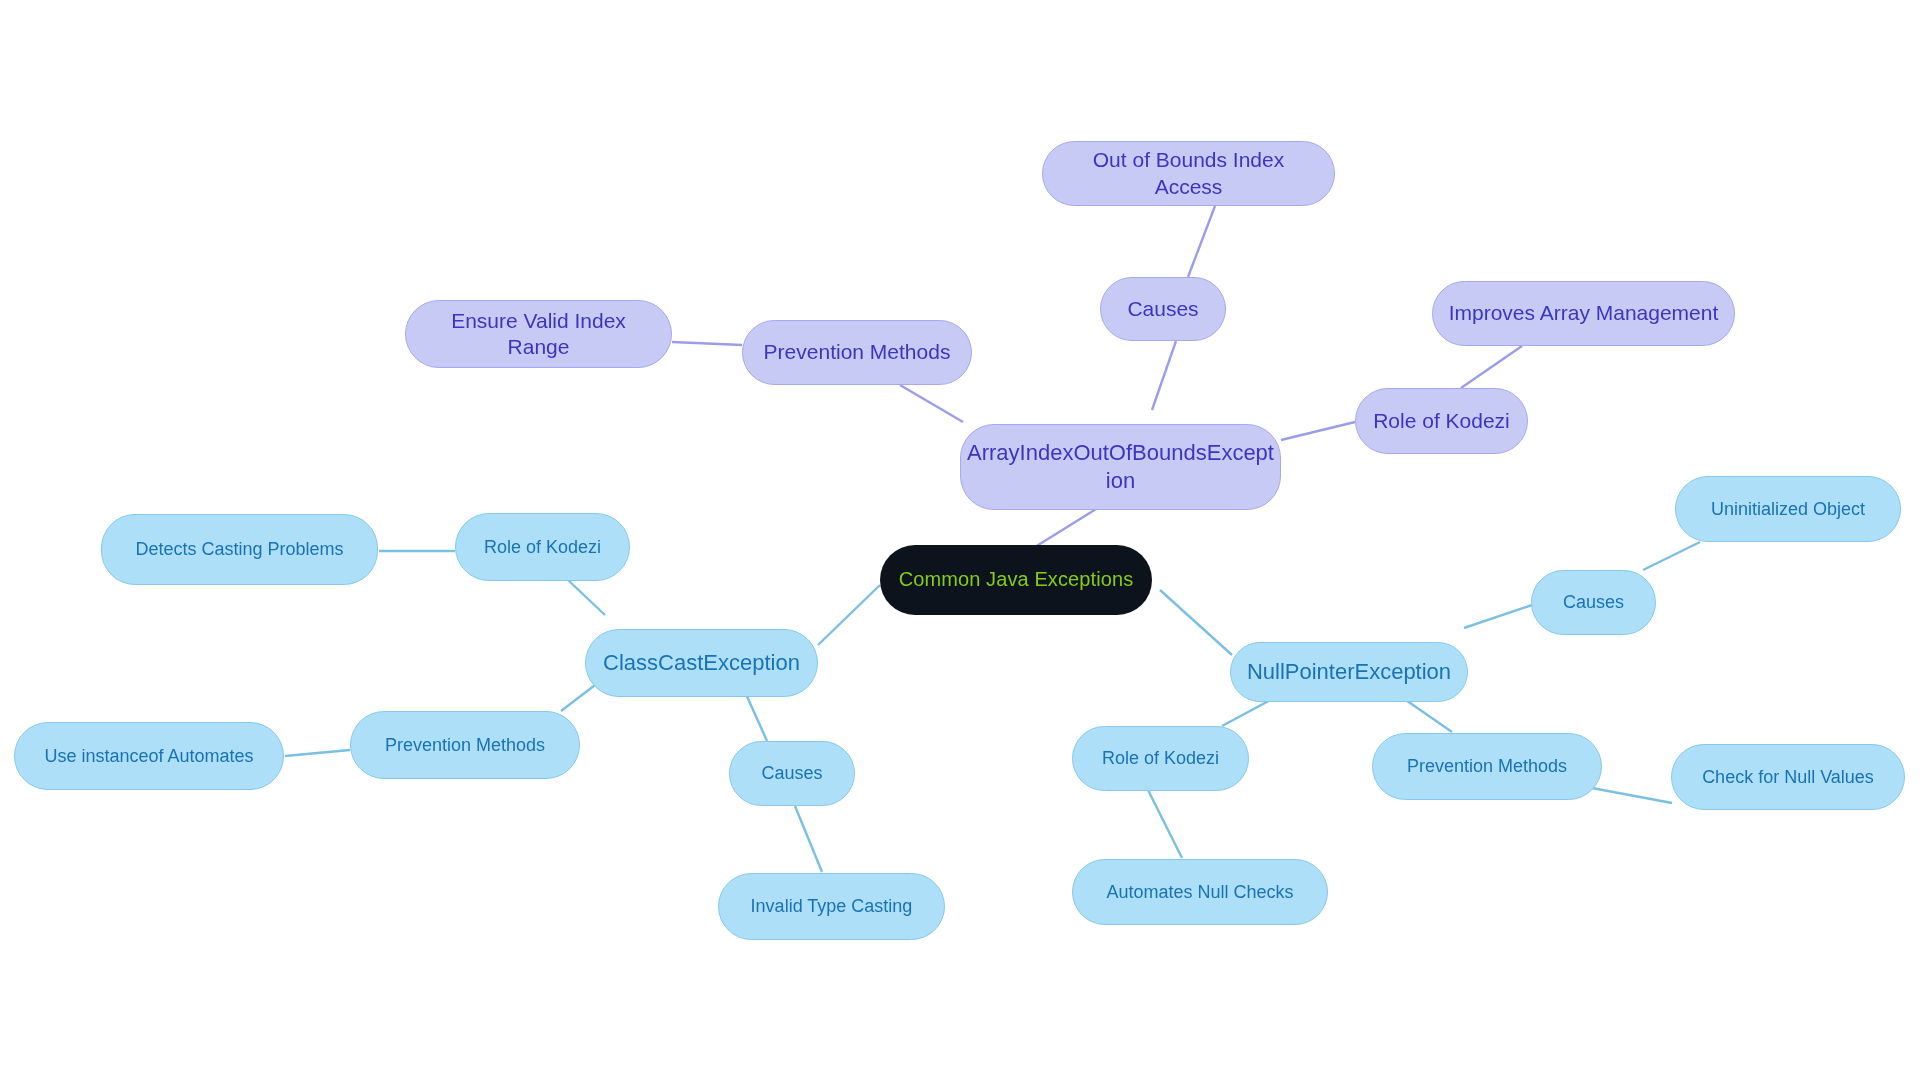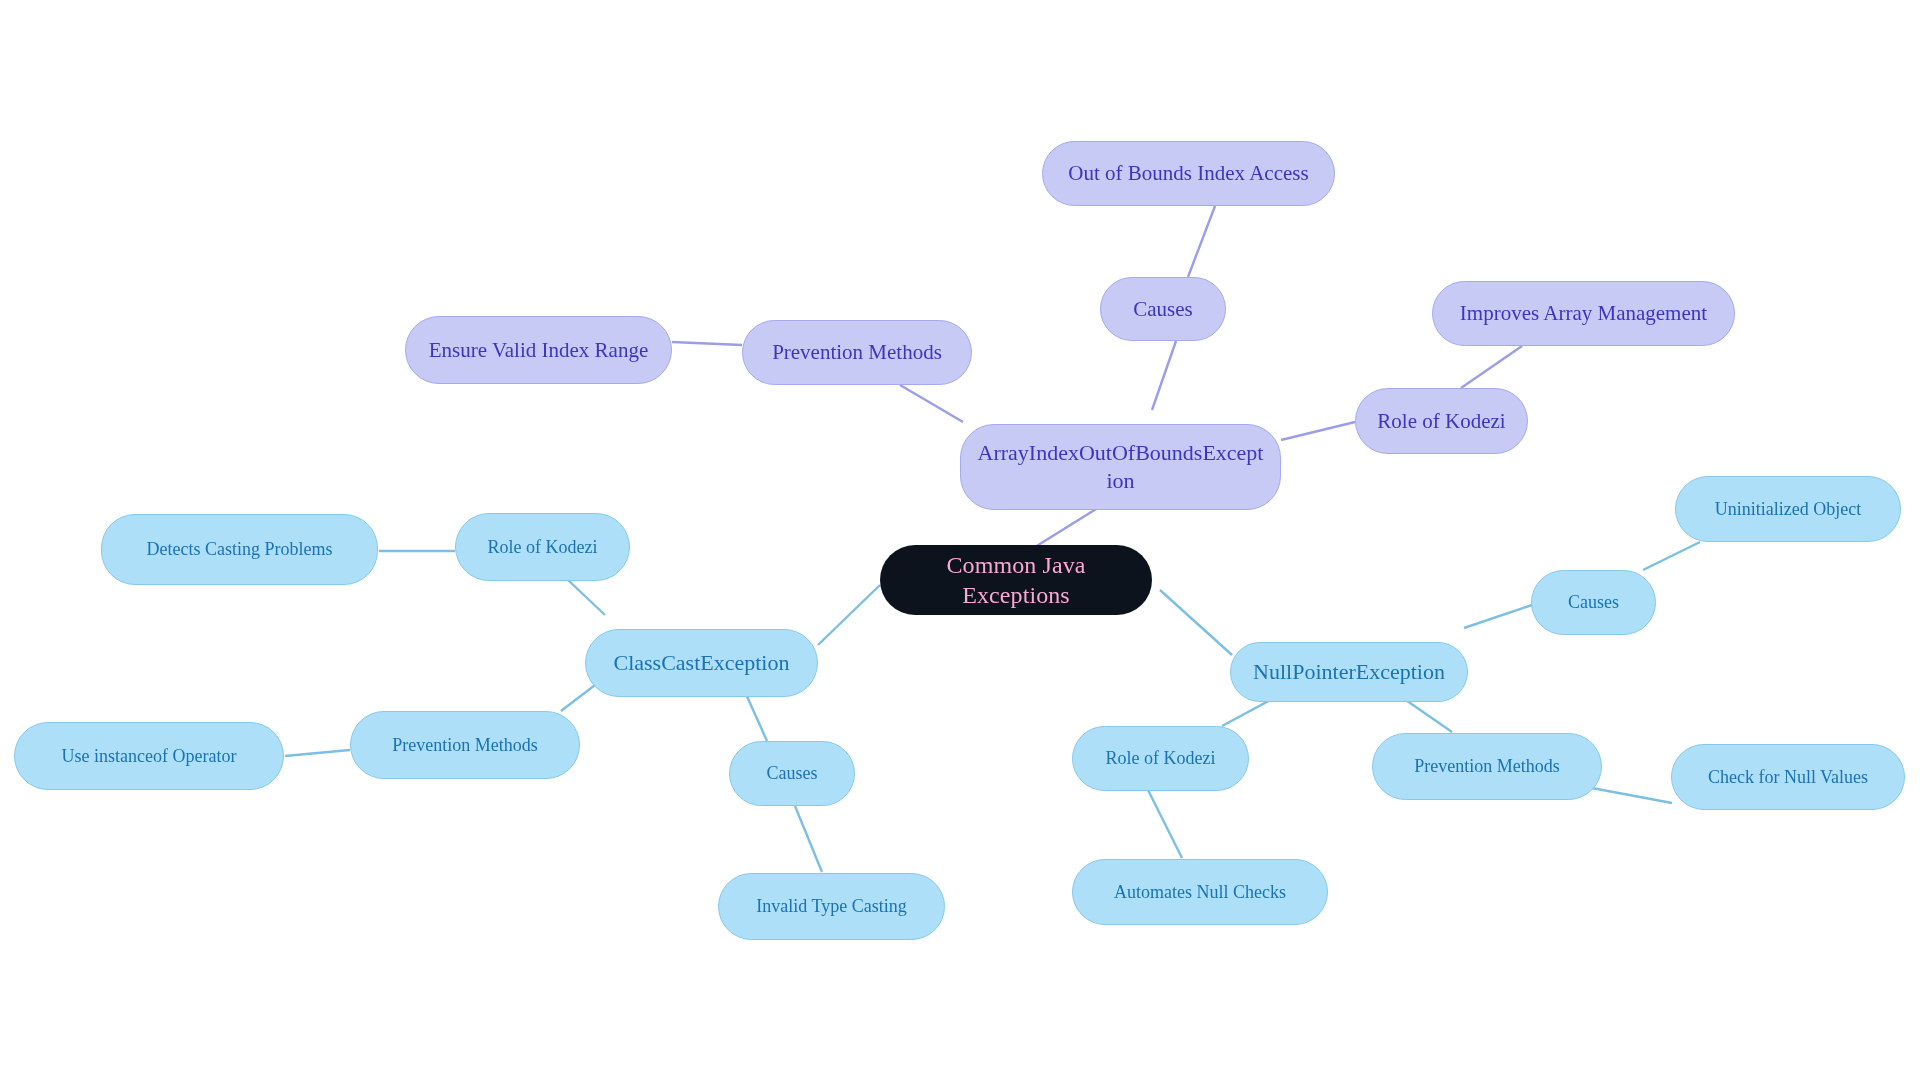--- a/index.html
+++ b/index.html
@@ -33,27 +33,26 @@
     box-sizing: border-box;
     display: flex;
     align-items: center;
     justify-content: center;
     text-align: center;
     border-radius: 34px;
     line-height: 1.26;
     white-space: pre-wrap;
     padding: 20px 14px;
     z-index: 5;
-    font-family: Liberation Serif, serif;
   }
   .node-root {
     background: #0d131c;
-    color: #f9a8d4;
+    color: #84cc16;
     border: none;
-    font-size: 24px;
+    font-size: 20px;
     border-radius: 36px;
     letter-spacing: 0.1px;
   }
   .node-purple {
     background: #c8caf6;
     border: 1.6px solid #a5a9ef;
     color: #3b36c0;
     font-size: 21px;
   }
   .node-blue {
@@ -114,21 +113,21 @@
   </div>
 
   <div class="node node-purple" style="left:1042px; top:141px; width:293px; height:65px;">
     <span>Out of Bounds Index Access</span>
   </div>
 
   <div class="node node-purple" style="left:742px; top:320px; width:230px; height:65px;">
     <span>Prevention Methods</span>
   </div>
 
-  <div class="node node-purple" style="left:405px; top:316px; width:267px; height:68px;align-items:center;">
+  <div class="node node-purple" style="left:405px; top:300px; width:267px; height:68px;align-items:center;">
     <span>Ensure Valid Index Range</span>
   </div>
 
   <div class="node node-purple" style="left:1355px; top:388px; width:173px; height:66px;">
     <span>Role of Kodezi</span>
   </div>
 
   <div class="node node-purple" style="left:1432px; top:281px; width:303px; height:65px;">
     <span>Improves Array Management</span>
   </div>
@@ -143,21 +142,21 @@
 
   <div class="node node-blue" style="left:101px; top:514px; width:277px; height:71px;">
     <span>Detects Casting Problems</span>
   </div>
 
   <div class="node node-blue" style="left:350px; top:711px; width:230px; height:68px;">
     <span>Prevention Methods</span>
   </div>
 
   <div class="node node-blue" style="left:14px; top:722px; width:270px; height:68px;">
-    <span>Use instanceof Operator</span>
+    <span>Use instanceof Automates</span>
   </div>
 
   <div class="node node-blue" style="left:729px; top:741px; width:126px; height:65px;">
     <span>Causes</span>
   </div>
 
   <div class="node node-blue" style="left:718px; top:873px; width:227px; height:67px;">
     <span>Invalid Type Casting</span>
   </div>
 

